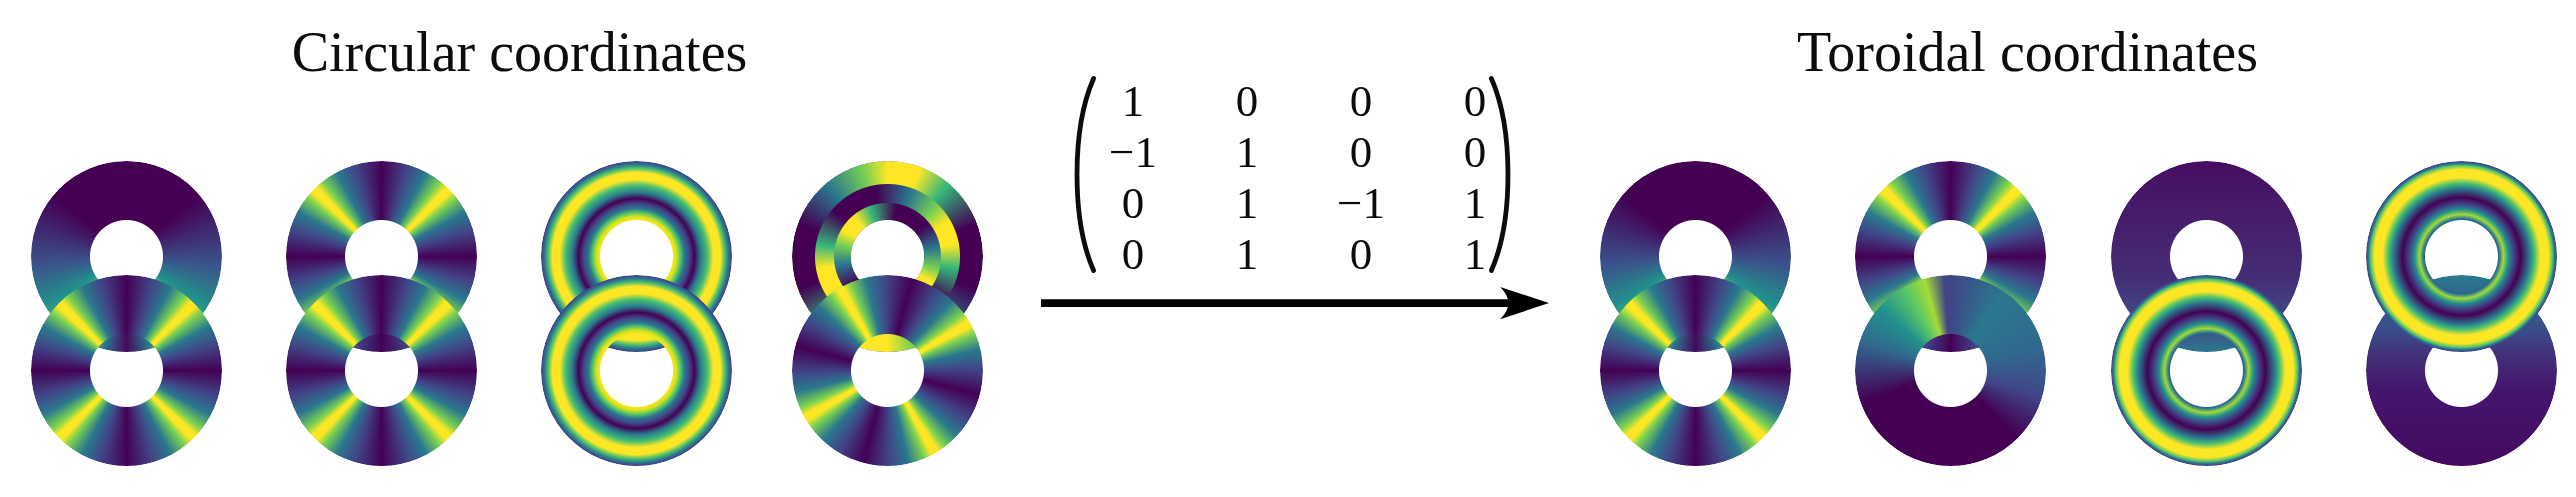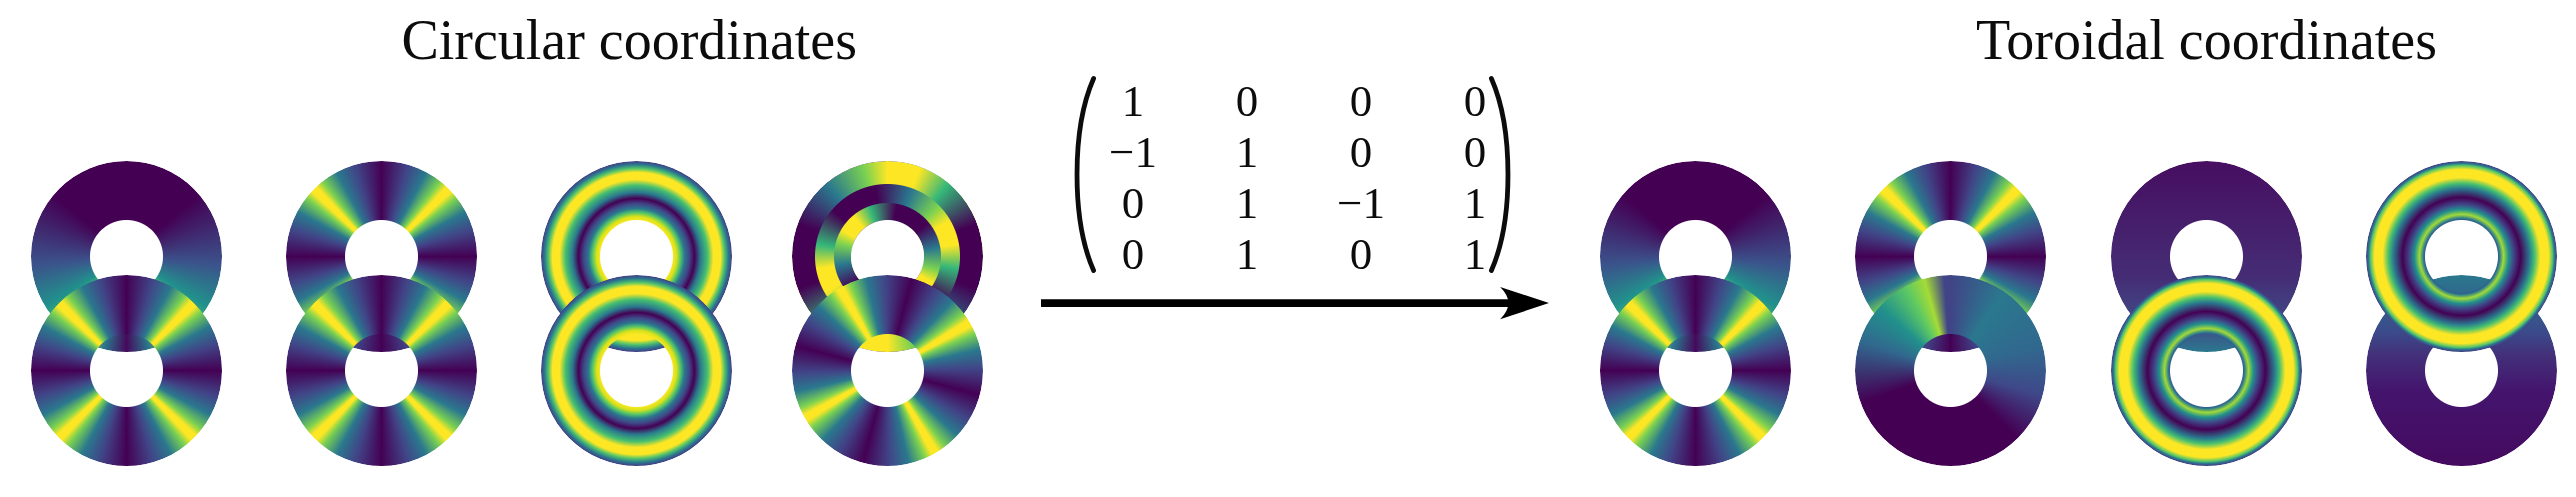--- a/index.html
+++ b/index.html
@@ -2,26 +2,26 @@
 <html style="--background: #ffffff; --ink: #0c0c0c; --arrow-color: #000000; --viridis-dark: #440154; --viridis-blue: #3b528b; --viridis-teal: #21918c; --viridis-green: #5ec962; --viridis-yellow: #fde725;font-size:14px"><head>
 <meta charset="utf-8">
 <style>
   html,body{margin:0;padding:0;}
   body{
     width:2576px;height:498px;background:var(--background,#fff);
     font-family:"Liberation Serif","DejaVu Serif",serif;
     position:relative;overflow:hidden;
   }
   .fig-title{
-    position:absolute;top:10.5px;width:699px;margin:0;
-    text-align:right;font-size:56px;font-weight:normal;color:#0c0c0c;
+    position:absolute;top:10.5px;width:699px;margin:12px;
+    text-align:center;font-size:56px;font-weight:normal;color:#0c0c0c;
     letter-spacing:0px;line-height:1.05;
   }
   #title-left{left:158px;}
-  #title-right{left:1738px;}
+  #title-right{left:1666px;}
 
   
   .blob{position:absolute;top:161px;width:192px;height:305px;}
   .disk{
     position:absolute;left:0;width:191px;height:191px;border-radius:50%;
     -webkit-mask:radial-gradient(circle closest-side at 50% 50%, transparent 0 36px, #000 37px 105px);
             mask:radial-gradient(circle closest-side at 50% 50%, transparent 0 36px, #000 37px 105px);
   }
   .disk.top{top:0;}
   .disk.bot{top:114px;}

